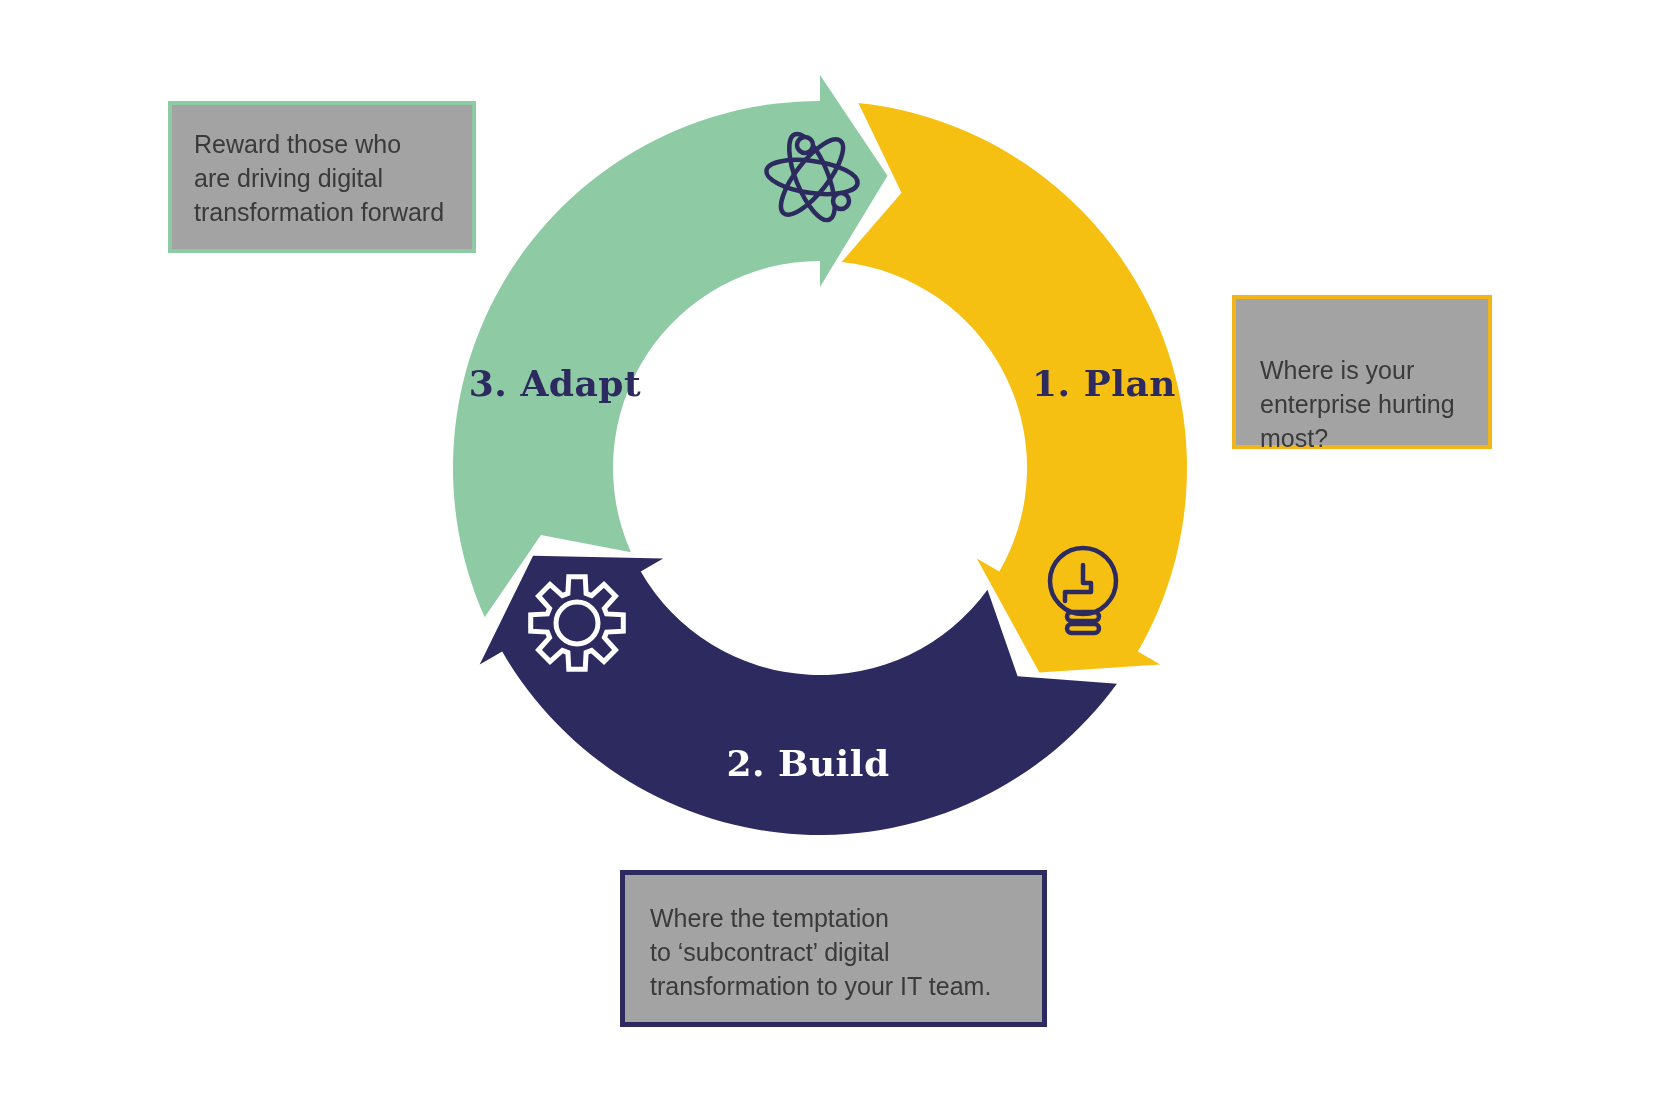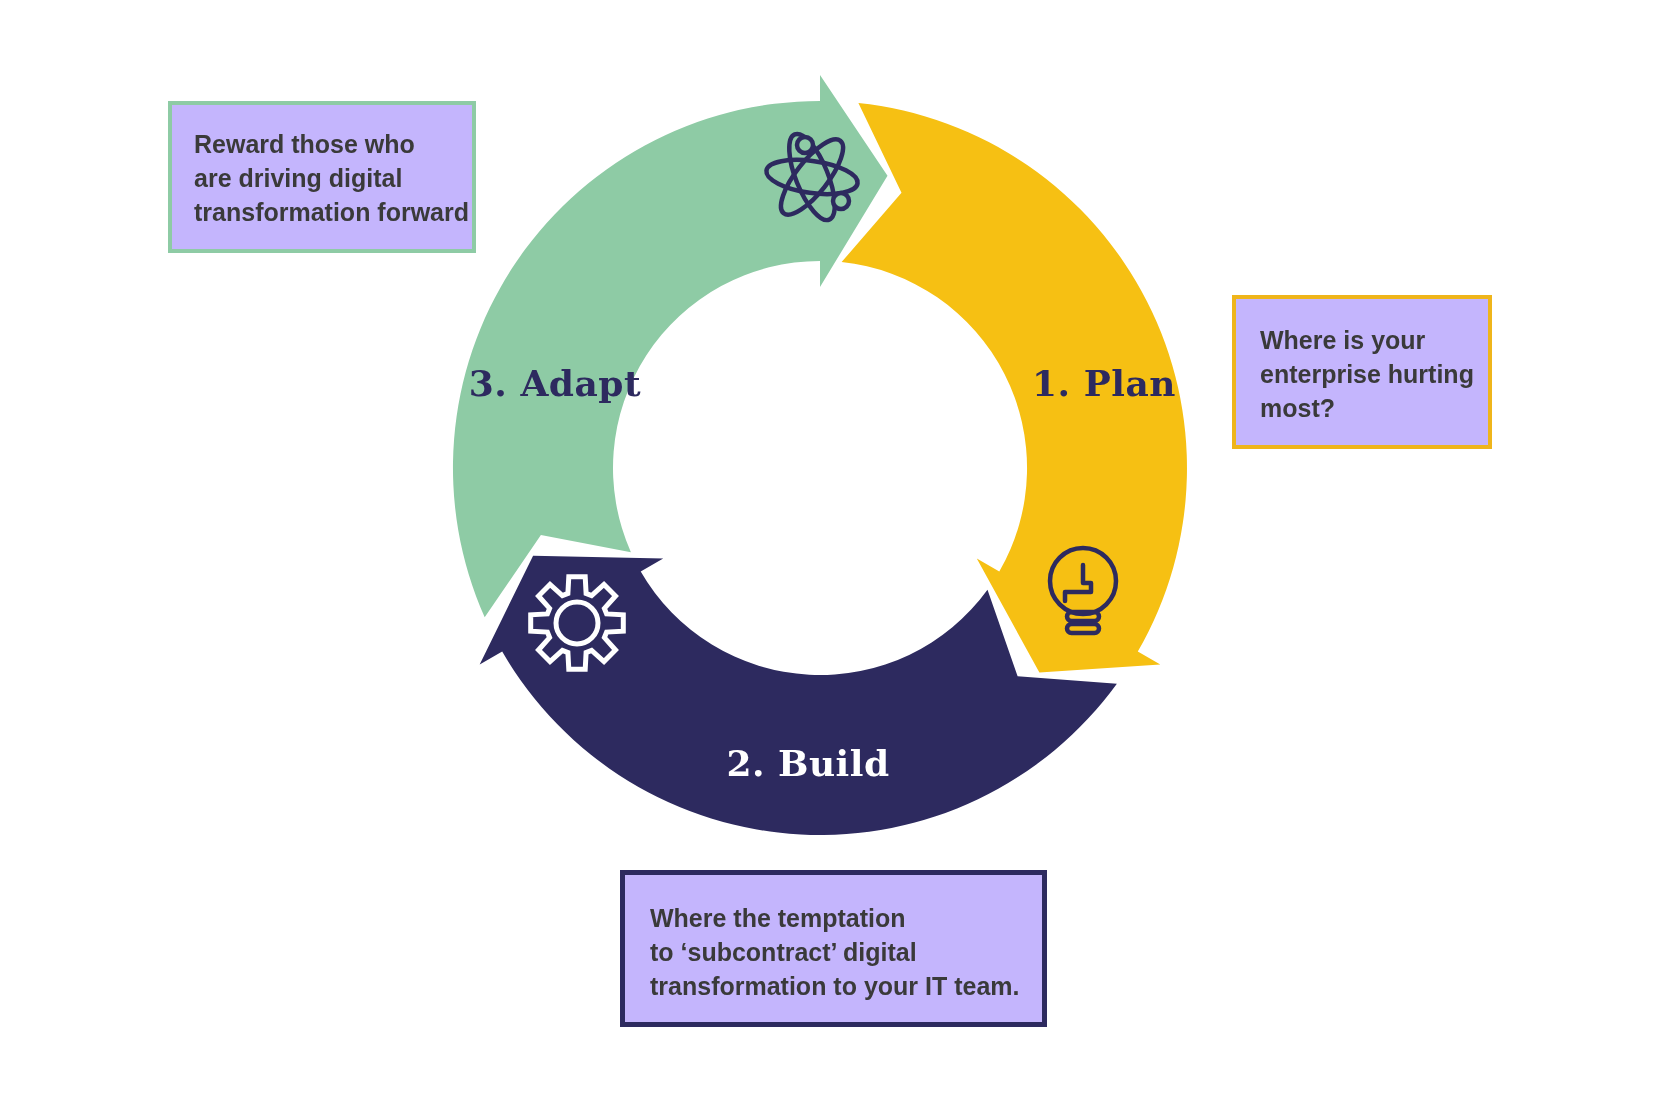--- a/index.html
+++ b/index.html
@@ -14,23 +14,22 @@
   .ring-svg { position: absolute; left: 0; top: 0; }
   .step-label {
     font-family: "DejaVu Serif", serif;
     font-weight: bold;
     font-size: 36px;
     letter-spacing: 0.5px;
     text-anchor: middle;
   }
   .callout {
     position: absolute;
-    background: #c4b5fd;
+    background: #a3a3a3;
     box-sizing: border-box;
-    font-weight: bold;
   }
   .callout-adapt {
     left: 168px; top: 101px; width: 308px; height: 152px;
     border: 4px solid var(--adapt-border, #8ECBA5);
   }
   .callout-plan {
     left: 1232px; top: 295px; width: 260px; height: 154px;
     border: 4px solid var(--plan-border, #EFB51B);
   }
   .callout-build {
@@ -38,21 +37,21 @@
     border: 5px solid var(--build-border, #2D2A5F);
   }
   .callout-text {
     margin: 0;
     white-space: pre-line;
     font-size: 25px;
     line-height: 34px;
     color: var(--text, #3A3A3A);
   }
   .callout-adapt .callout-text { padding: 22px 0 0 22px; }
-  .callout-plan  .callout-text { padding: 24px 0 0 24px; }
+  .callout-plan  .callout-text { padding: 24px 0 0 24px; margin-top: 30px; }
   .callout-build .callout-text { padding: 26px 0 0 25px; }
 </style>
 </head>
 <body>
 
 <div class="stage">
 
   <svg class="ring-svg" width="1667" height="1110" viewBox="0 0 1667 1110">
 
     <path id="seg-plan" fill="#F6C013" d="M858.4 103.0 A367 367 0 0 1 1137.8 651.5 L1160.3 664.5 L1039.4 672.6 L976.8 558.5 L999.3 571.5 A207 207 0 0 0 841.6 262.1 L901.5 192.8 Z"></path>

